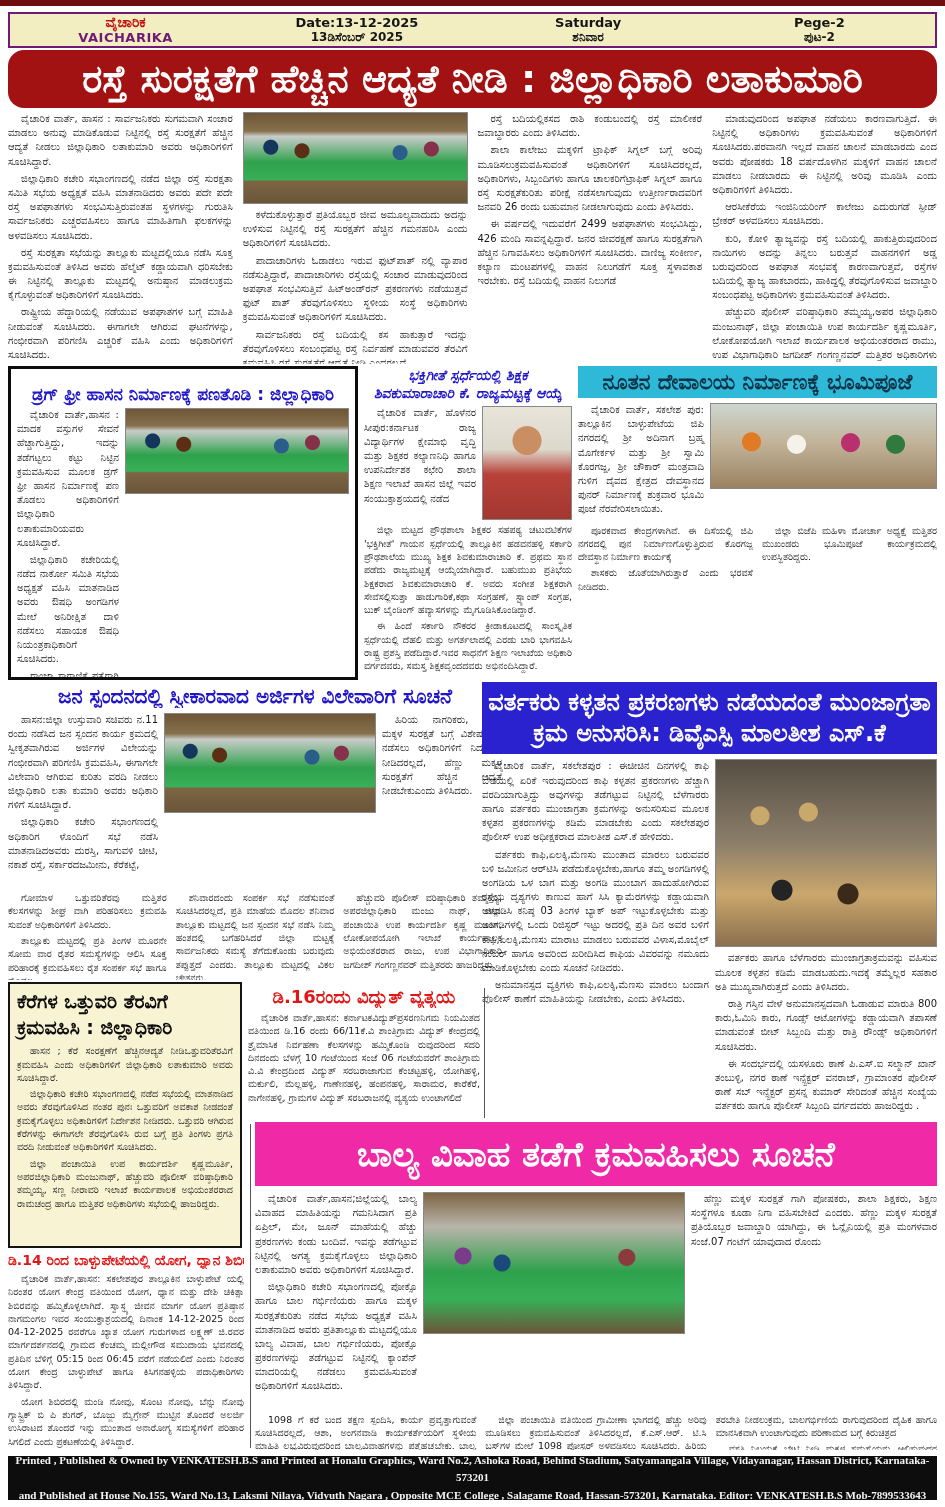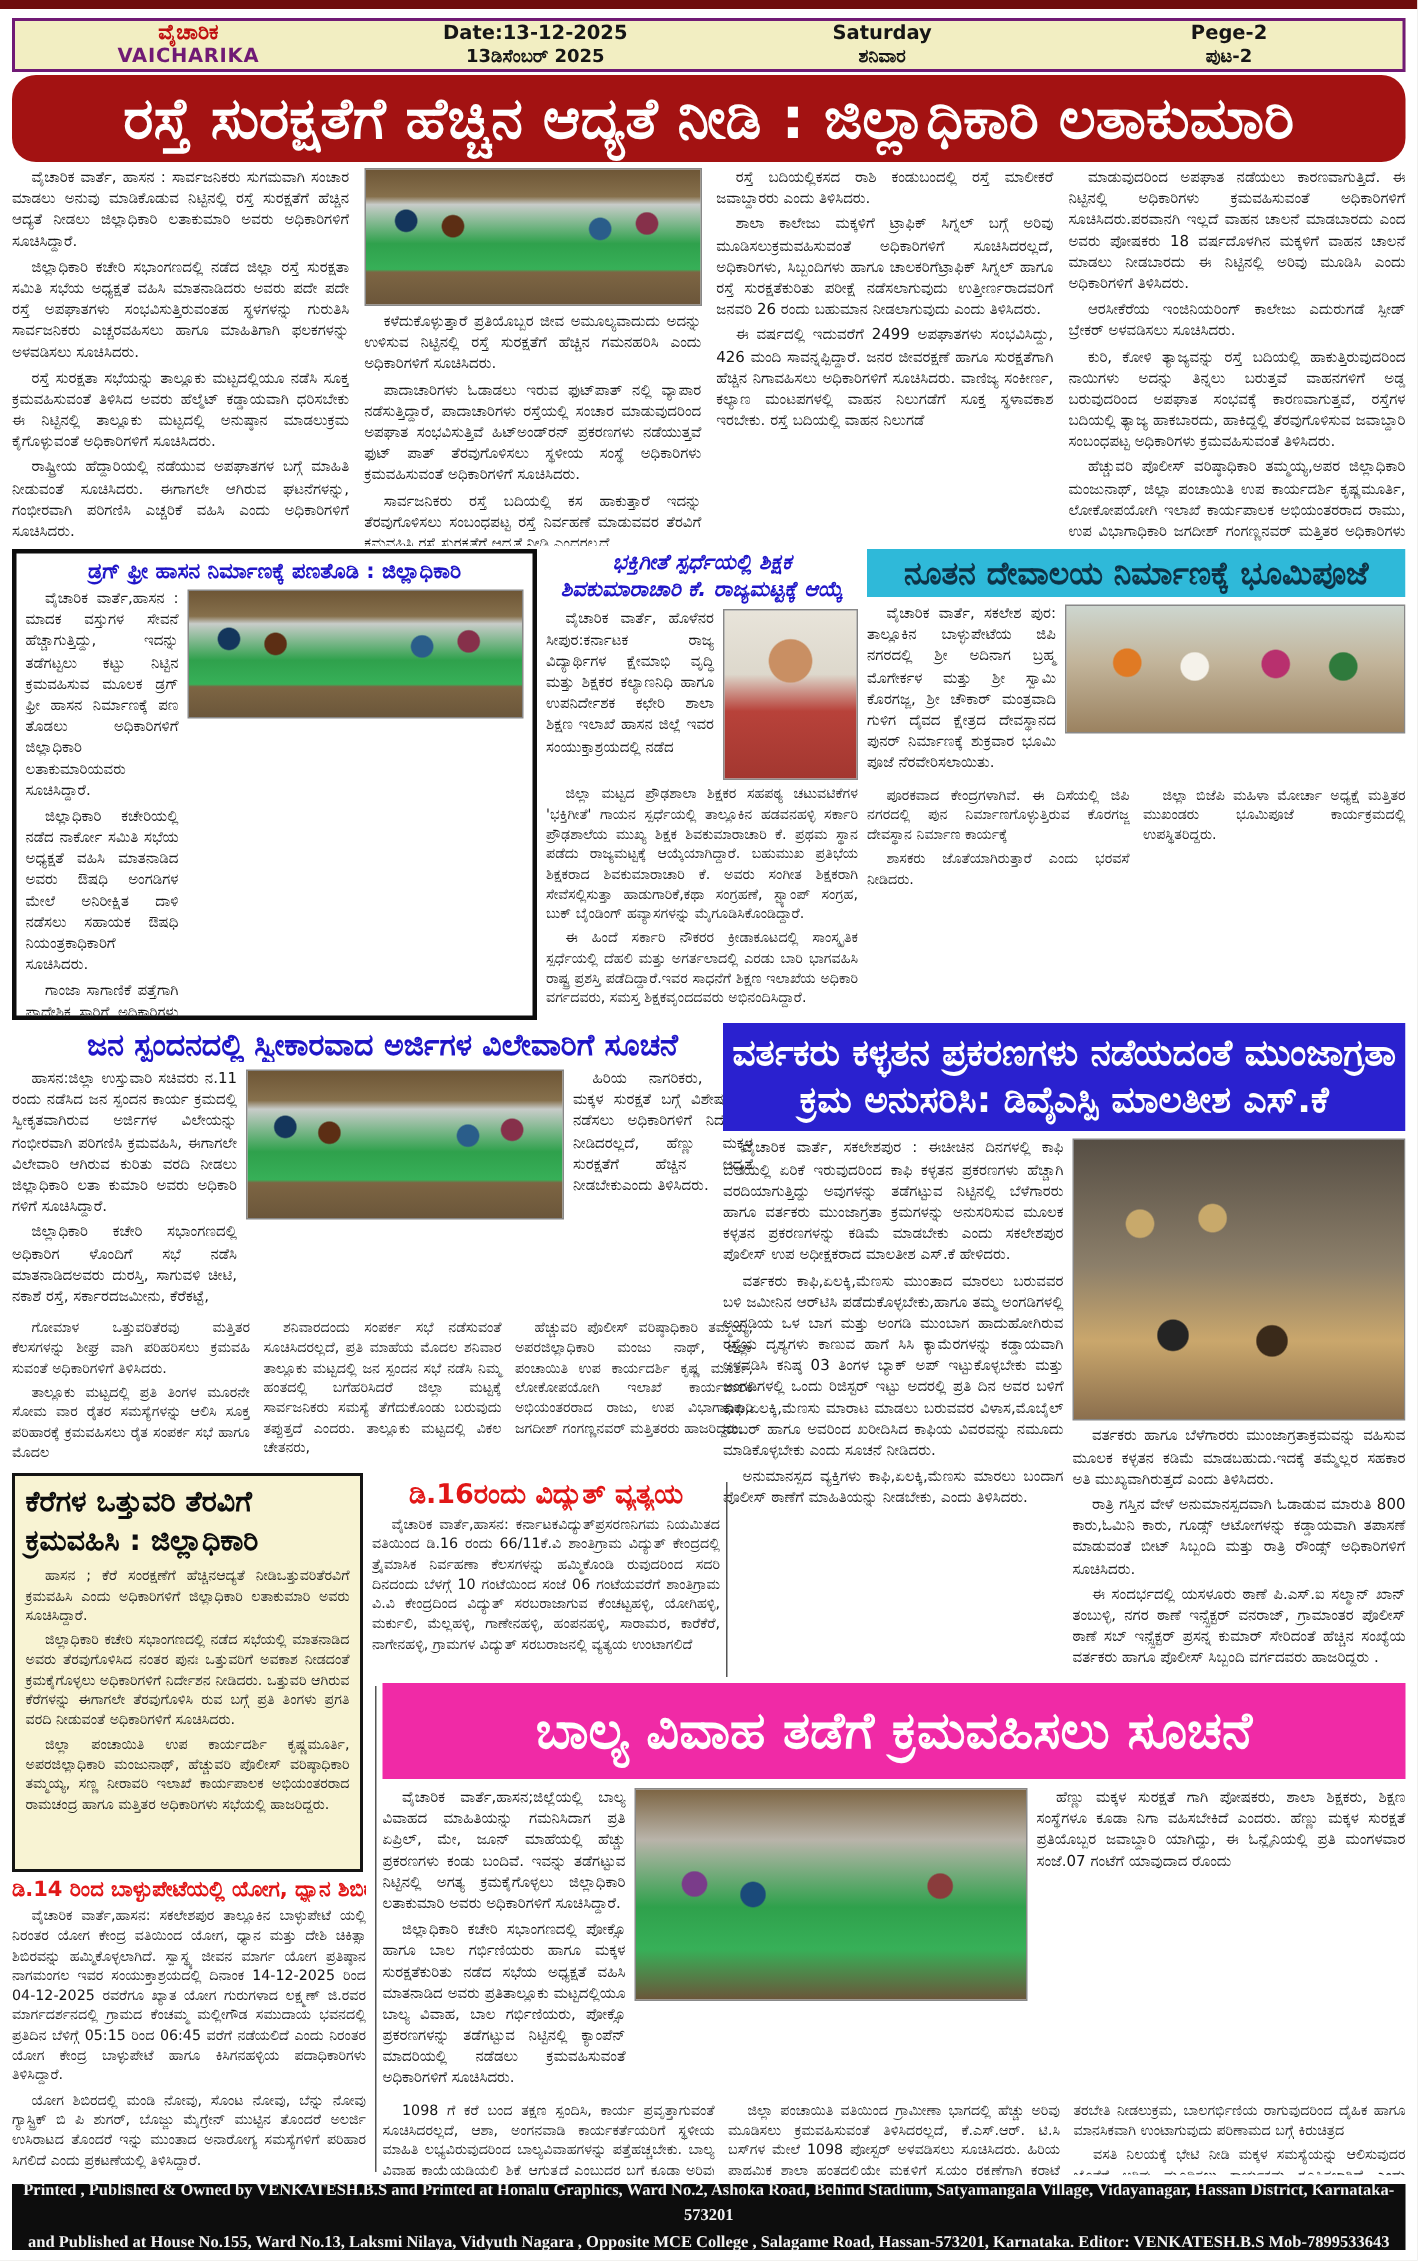--- a/index.html
+++ b/index.html
@@ -56,23 +56,23 @@
       linear-gradient(180deg,#564e44 0%,#8c7f6a 45%,#caa76c 72%,#8b6f4e 100%);}
   .ph-class{background:
       radial-gradient(circle at 15% 45%, #7a3c8a 8px, transparent 9px),
       radial-gradient(circle at 30% 50%, #1a4a7a 8px, transparent 9px),
       radial-gradient(circle at 78% 46%, #8a3c3c 8px, transparent 9px),
       linear-gradient(180deg,#7d6543 0%,#b9b4aa 24%,#2fa14c 56%,#37b058 76%,#6b563a 100%);}
 
   
   .art2{left:8px;top:366px;width:350px;height:314px;border:3px solid #0d0d0d;padding:4px 6px;overflow:hidden;background:#fff;}
   .h-blue{color:#2016c8;font-weight:bold;text-align:center;}
-  .art2 .hd{font-size:14px;margin:0 0 4px 0;}
+  .art2 .hd{font-size:17px;margin:11px 0 4px 0;}
   .row{display:flex;gap:6px;}
-  .cols3{columns:3;column-gap:9px;margin-top:4px;}
+  .cols3{columns:3;column-gap:9px;margin-top:16px;}
   .cols2{columns:2;column-gap:9px;margin-top:4px;}
 
   .art3{left:364px;top:366px;width:208px;height:314px;overflow:hidden;}
   .art3 .hd{font-size:14px;line-height:1.3;margin-bottom:4px;font-style:italic;}
 
   .art4{left:578px;top:366px;width:359px;height:314px;overflow:hidden;}
   .h-cyan{background:#2fb9d9;color:#0e3347;font-weight:bold;text-align:center;font-size:21px;
           padding:4px 2px;margin-bottom:5px;white-space:nowrap;overflow:hidden;}
 
   .art5{left:8px;top:684px;width:494px;height:296px;overflow:hidden;}

